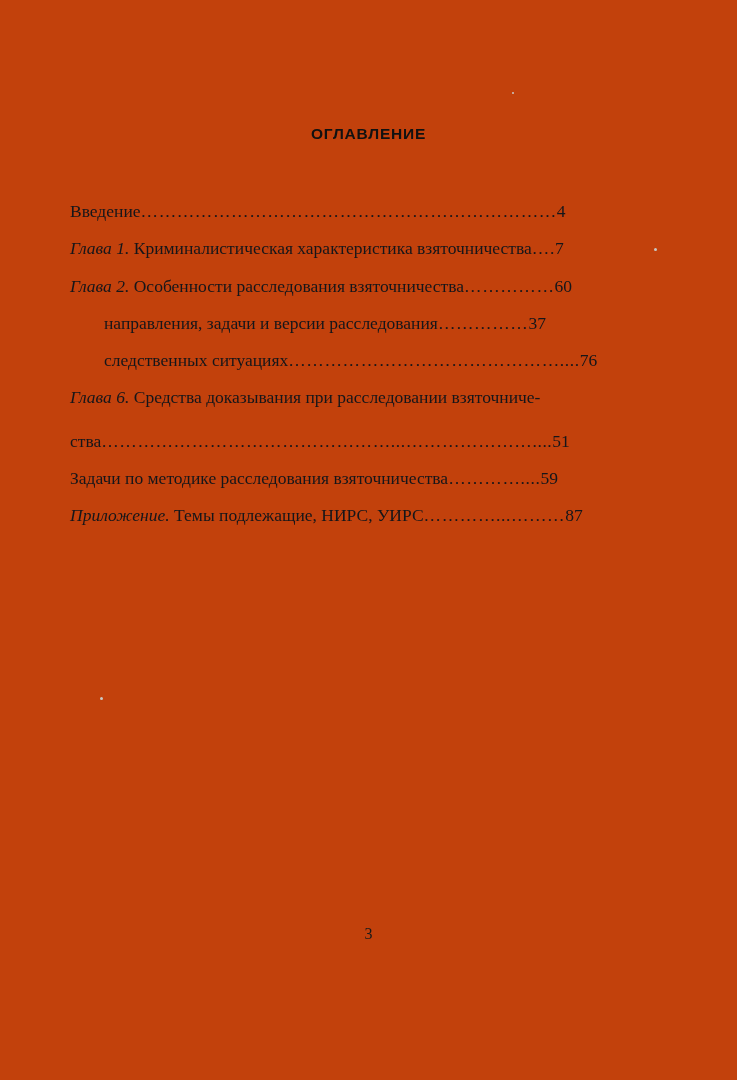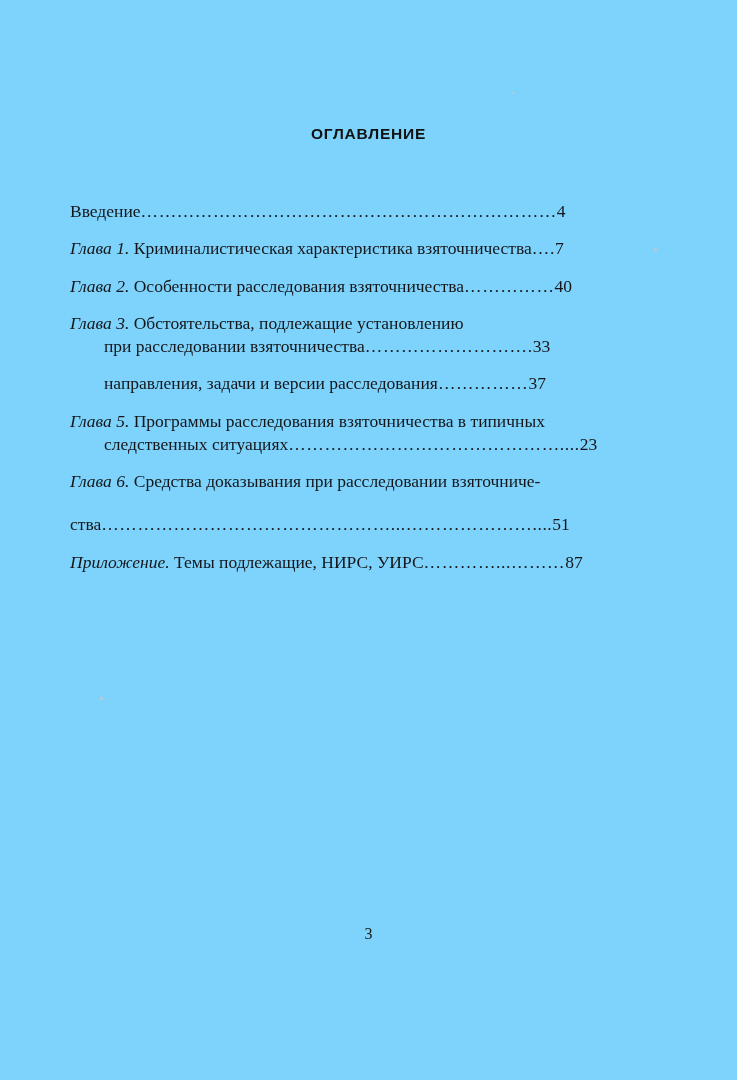--- a/index.html
+++ b/index.html
@@ -13,21 +13,21 @@
     position: relative;
     font-family: "Liberation Serif", "DejaVu Serif", serif;
     color: #141414;
     overflow: hidden;
   }
   .page {
     position: absolute;
     top: 0; left: 0;
     width: 737px;
     height: 1080px;
-    background: #7dd3fc;
+    background: #c2410c;
   }
   .title {
     position: absolute;
     top: 125px;
     left: 0;
     width: 737px;
     text-align: center;
     font-family: "Liberation Sans", "DejaVu Sans", sans-serif;
     font-weight: bold;
     font-size: 15.5px;
@@ -96,57 +96,51 @@
     </div>
 
     <div class="entry">
       <span class="line1">
         <span class="ital">Глава 1.</span><span> Криминалистическая характеристика взяточничества</span><span class="dots">….</span><span class="pgnum">7</span>
       </span>
     </div>
 
     <div class="entry">
       <span class="line1">
-        <span class="ital">Глава 2.</span><span> Особенности расследования взяточничества</span><span class="dots">……………</span><span class="pgnum">40</span>
+        <span class="ital">Глава 2.</span><span> Особенности расследования взяточничества</span><span class="dots">……………</span><span class="pgnum">60</span>
       </span>
     </div>
 
-    <div class="entry">
-      <span class="line1">
-        <span class="ital">Глава 3.</span><span> Обстоятельства, подлежащие установлению</span>
-      </span>
-      <span class="line2">
-        <span>при расследовании взяточничества</span><span class="dots">……………………….</span><span class="pgnum">33</span>
-      </span>
-    </div>
 
     <div class="entry">
       <span class="line2">
         <span>направления, задачи и версии расследования</span><span class="dots">……………</span><span class="pgnum">37</span>
       </span>
     </div>
 
     <div class="entry">
-      <span class="line1">
-        <span class="ital">Глава 5.</span><span> Программы расследования взяточничества в типичных</span>
-      </span>
       <span class="line2">
-        <span>следственных ситуациях</span><span class="dots">………………………………………....</span><span class="pgnum">23</span>
+        <span>следственных ситуациях</span><span class="dots">………………………………………....</span><span class="pgnum">76</span>
       </span>
     </div>
 
     <div class="entry">
       <span class="line1">
         <span class="ital">Глава 6.</span><span> Средства доказывания при расследовании взяточниче-</span>
       </span>
       <span class="line2" style="padding-left:0;margin-top:20px;">
         <span>ства</span><span class="dots">…………………………………………...…………………....</span><span class="pgnum">51</span>
       </span>
     </div>
 
+    <div class="entry">
+      <span class="line1">
+        <span class="ital"></span><span>Задачи по методике расследования взяточничества</span><span class="dots">…………....</span><span class="pgnum">59</span>
+      </span>
+    </div>
 
 
     <div class="entry">
       <span class="line1">
         <span class="ital">Приложение.</span><span> Темы подлежащие, НИРС, УИРС</span><span class="dots">…………...………</span><span class="pgnum">87</span>
       </span>
     </div>
 
   </div>
 

